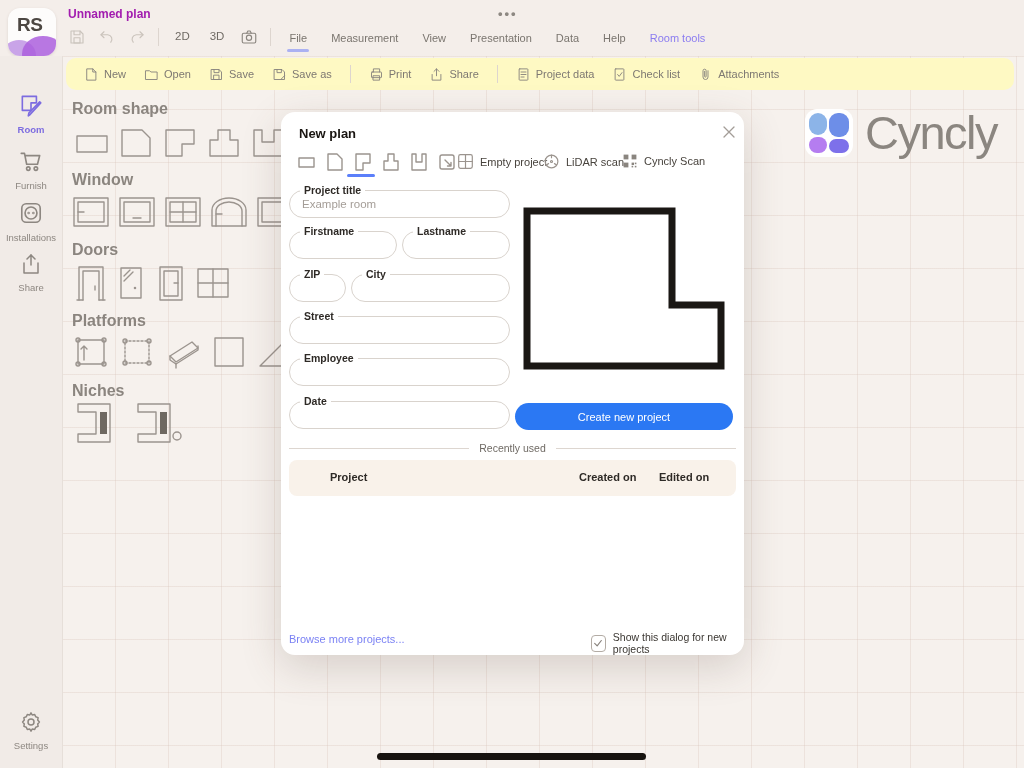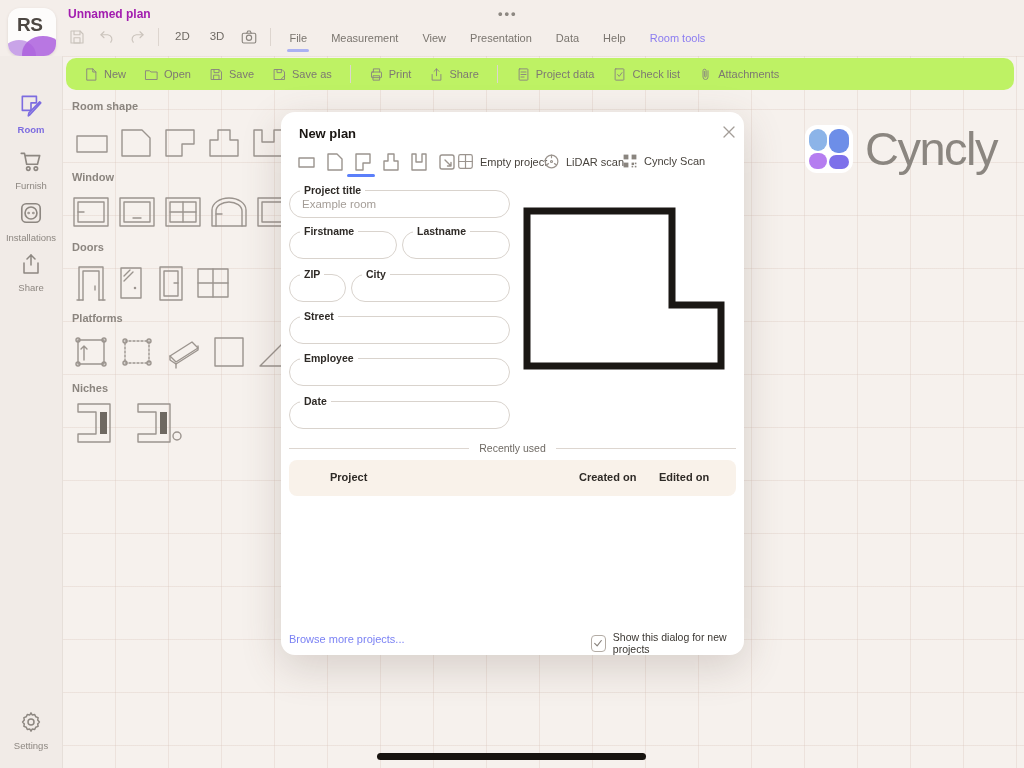--- a/index.html
+++ b/index.html
@@ -21,30 +21,30 @@
   .plan-title{left:68px;top:7px;font-size:12px;font-weight:bold;color:#a21caf;}
   .dots{left:498px;top:6px;font-size:13px;color:#8d8882;letter-spacing:2px;font-weight:bold;}
   .topicons{left:68px;top:28px;height:24px;display:flex;align-items:flex-start;gap:12px;}
   .vdiv{width:1px;height:18px;background:#ddd5cf;}
   .mode{font-size:11.5px;color:#6f6a64;padding:2px 4px;}
   .menu{display:flex;align-items:center;gap:24px;margin-left:6px;}
   .mitem{font-size:11px;color:#7a756f;position:relative;padding:4px 0 8px;}
   .mitem .ul{position:absolute;left:-2px;right:-2px;bottom:0;height:3px;border-radius:2px;background:#abb1f2;}
   .mitem.hl{color:#8b7cf0;}
   
-  #toolbar2{left:66px;top:58px;width:948px;height:32px;background:#bef264;border-radius:10px;
+  #toolbar2{left:66px;top:58px;width:948px;height:32px;background:#fef9c3;border-radius:10px;
     display:flex;align-items:center;gap:18px;padding-left:18px;box-sizing:border-box;}
   .titem{display:flex;align-items:center;gap:5px;font-size:11px;color:#7d7872;}
   
   #sidebar{left:0;top:56px;width:62px;height:712px;background:#f1ebe7;border-right:1px solid #e6dfd9;}
   .sitem{position:absolute;left:0;width:62px;text-align:center;}
   .sitem .lbl{font-size:9.5px;color:#8d8781;margin-top:2px;}
   .sitem.active .lbl{color:#7d6ce0;font-weight:bold;}
   
-  .ptitle{font-size:11px;font-weight:bold;color:#8b857f;}
+  .ptitle{font-size:16px;font-weight:bold;color:#8b857f;}
   .prow{display:flex;gap:8px;align-items:flex-end;}
   
   svg.ic *{stroke:#9b948e;fill:none;stroke-width:1.4;stroke-linecap:round;stroke-linejoin:round;}
   svg.ic .fill{fill:#6e6861;stroke:none;}
   svg.tic *{stroke:#8a857f;fill:none;stroke-width:1.5;stroke-linecap:round;stroke-linejoin:round;}
   svg.dis *{stroke:#cac3bc;}
   svg.sic *{stroke:#8d8781;fill:none;stroke-width:1.5;stroke-linecap:round;stroke-linejoin:round;}
   .sitem.active svg.sic *{stroke:#7d6ce0;}
   
   #dialog{left:281px;top:112px;width:463px;height:543px;background:#ffffff;border-radius:14px;
@@ -64,21 +64,21 @@
   .rdivider{left:8px;top:330px;width:447px;display:flex;align-items:center;gap:10px;}
   .rdivider .line{flex:1;height:1px;background:#ddd6d0;}
   .rdivider .rtxt{font-size:10.5px;color:#6f6a64;white-space:nowrap;}
   #rtable-head{left:8px;top:348px;width:447px;height:36px;background:#f9f2ea;border-radius:8px;}
   #rtable-head .col{position:absolute;top:11px;font-size:11px;font-weight:bold;color:#2e2a26;}
   .dlink{left:8px;top:521px;font-size:11px;color:#7b82f4;}
   .dcheck{left:310px;top:519px;display:flex;align-items:center;gap:7px;}
   .cbox{width:15px;height:15px;border:1.2px solid #b3aca5;border-radius:4px;display:flex;align-items:center;justify-content:center;background:#fff;}
   .dcheck .clbl{font-size:10.5px;color:#3a3631;}
   
-  #brand{left:803px;top:121px;display:flex;align-items:center;gap:10px;}
+  #brand{left:803px;top:105px;display:flex;align-items:center;gap:10px;}
   #brand .word{font-size:47px;color:#8b8680;letter-spacing:-1.5px;font-weight:500;}
   
   #wall{left:377px;top:753px;width:269px;height:7px;border-radius:4px;background:#17130f;}
   .preview{left:238px;top:91px;}
 </style>
 </head>
 <body>
 
 <div id="stage">
 
@@ -456,20 +456,21 @@
     </div>
     <div class="field" style="left:8px;top:289px;width:221px;">
       <span class="flabel">Date</span>
       <input style="">
     </div>
 
     <svg class="abs preview" width="212" height="172" viewBox="0 0 212 172">
       <polygon points="8,8 153,8 153,102 202,102 202,163 8,163" fill="#ffffff" stroke="#1a1714" stroke-width="7" stroke-linejoin="miter"></polygon>
     </svg>
 
+    <button class="abs" id="create-btn">Create new project</button>
 
     <div class="abs rdivider">
       <span class="line"></span>
       <span class="rtxt">Recently used</span>
       <span class="line"></span>
     </div>
     <div class="abs" id="rtable-head">
       <span class="col" style="left:41px;">Project</span>
       <span class="col" style="left:290px;">Created on</span>
       <span class="col" style="left:370px;">Edited on</span>

